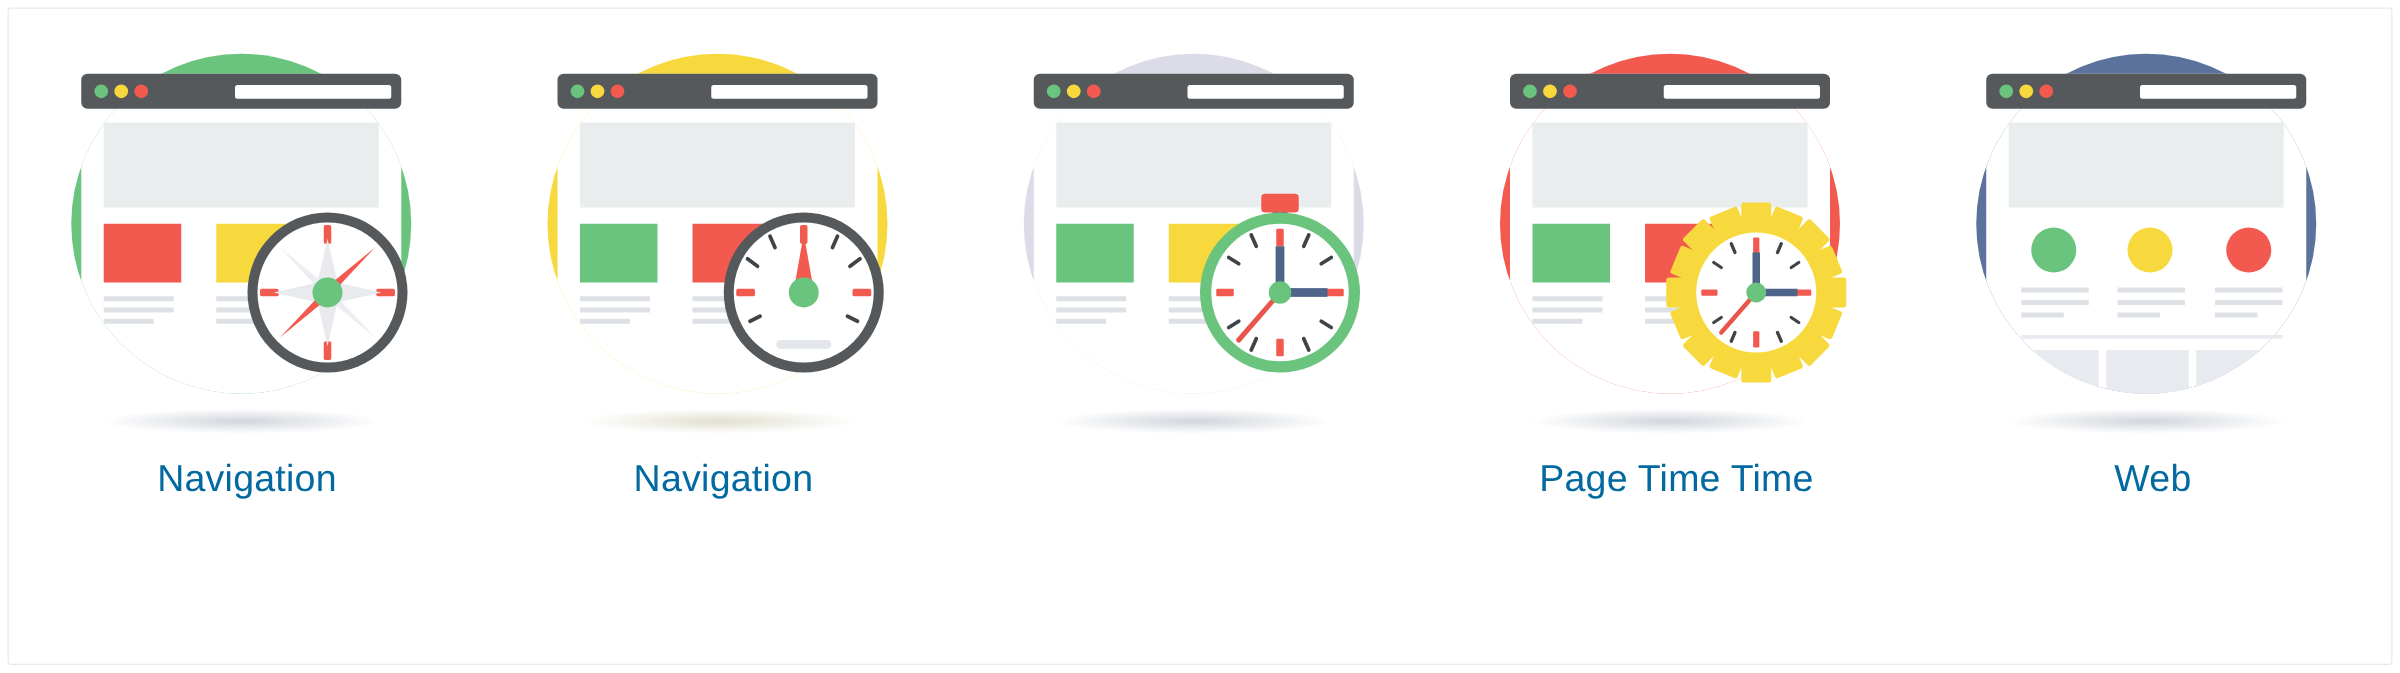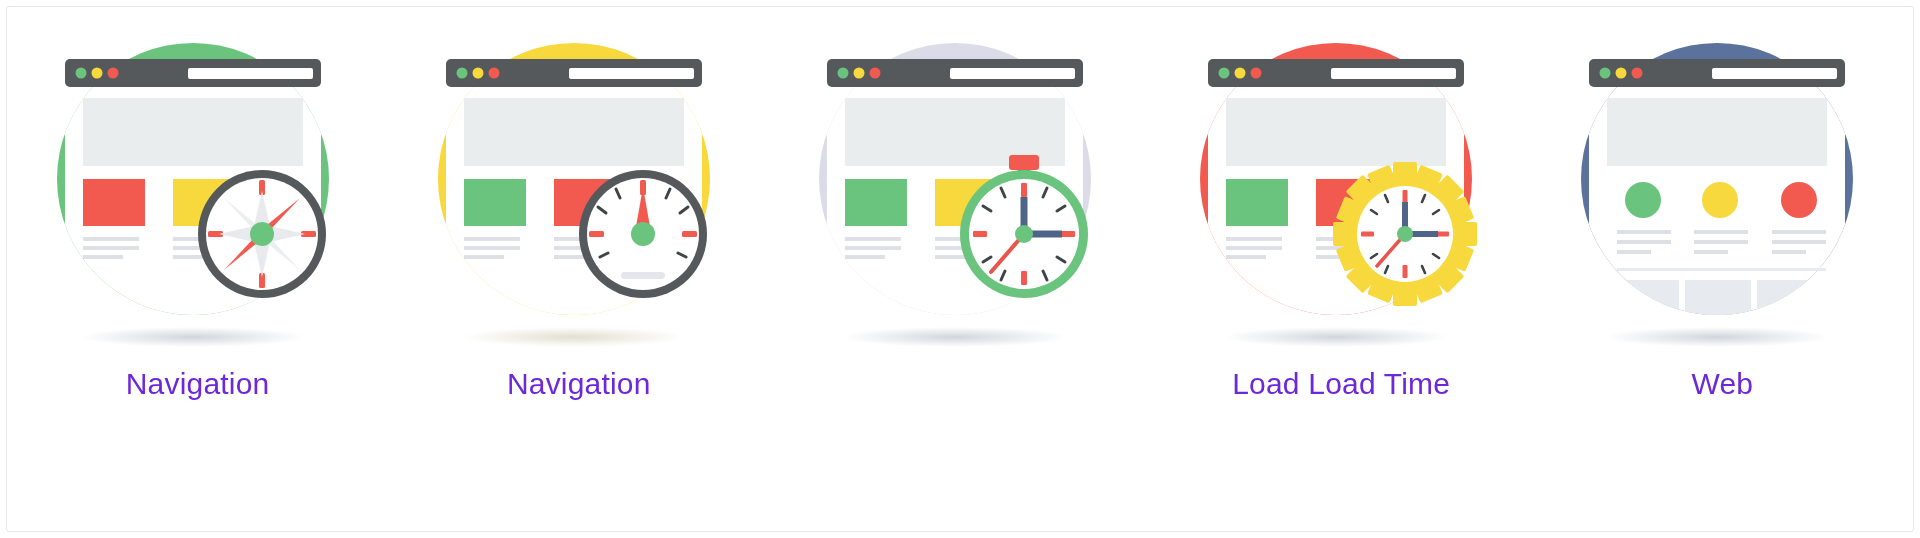--- a/index.html
+++ b/index.html
@@ -60,21 +60,21 @@
   .art svg {
     display: block;
     width: 330px;
     height: 340px;
     overflow: visible;
   }
   .caption {
     margin-top: 8px;
     font-size: 30px;
     font-weight: 400;
-    color: #6d28d9;
+    color: #0369a1;
     letter-spacing: 0.2px;
     text-align: center;
     white-space: nowrap;
     font-family: "Liberation Sans", sans-serif;
   }
 </style>
 </head>
 <body>
 
 <div class="page">
@@ -347,21 +347,21 @@
               <line x1="249" y1="254" x2="246" y2="247"></line>
             </g>
 
             <rect x="226" y="183" width="6" height="34" fill="#4e6488"></rect>
             <rect x="229" y="212" width="33" height="6" fill="#4e6488"></rect>
             <line x1="229" y1="215" x2="201" y2="247" stroke="#e9544b" stroke-width="3.5" stroke-linecap="round"></line>
             <circle cx="229" cy="215" r="8" fill="#6ac47e"></circle>
           </g>
         </svg>
       </div>
-      <div class="caption">Load Load Time</div>
+      <div class="caption">Page Time Time</div>
     </div>
 
     <div class="icon-card">
       <div class="art">
         <svg viewBox="0 0 330 340" xmlns="http://www.w3.org/2000/svg">
           <defs>
             <clipPath id="c5clip">
                 <circle cx="160" cy="160" r="136"></circle>
               </clipPath>
             <radialGradient id="sh5" cx="50%" cy="50%" r="50%">

